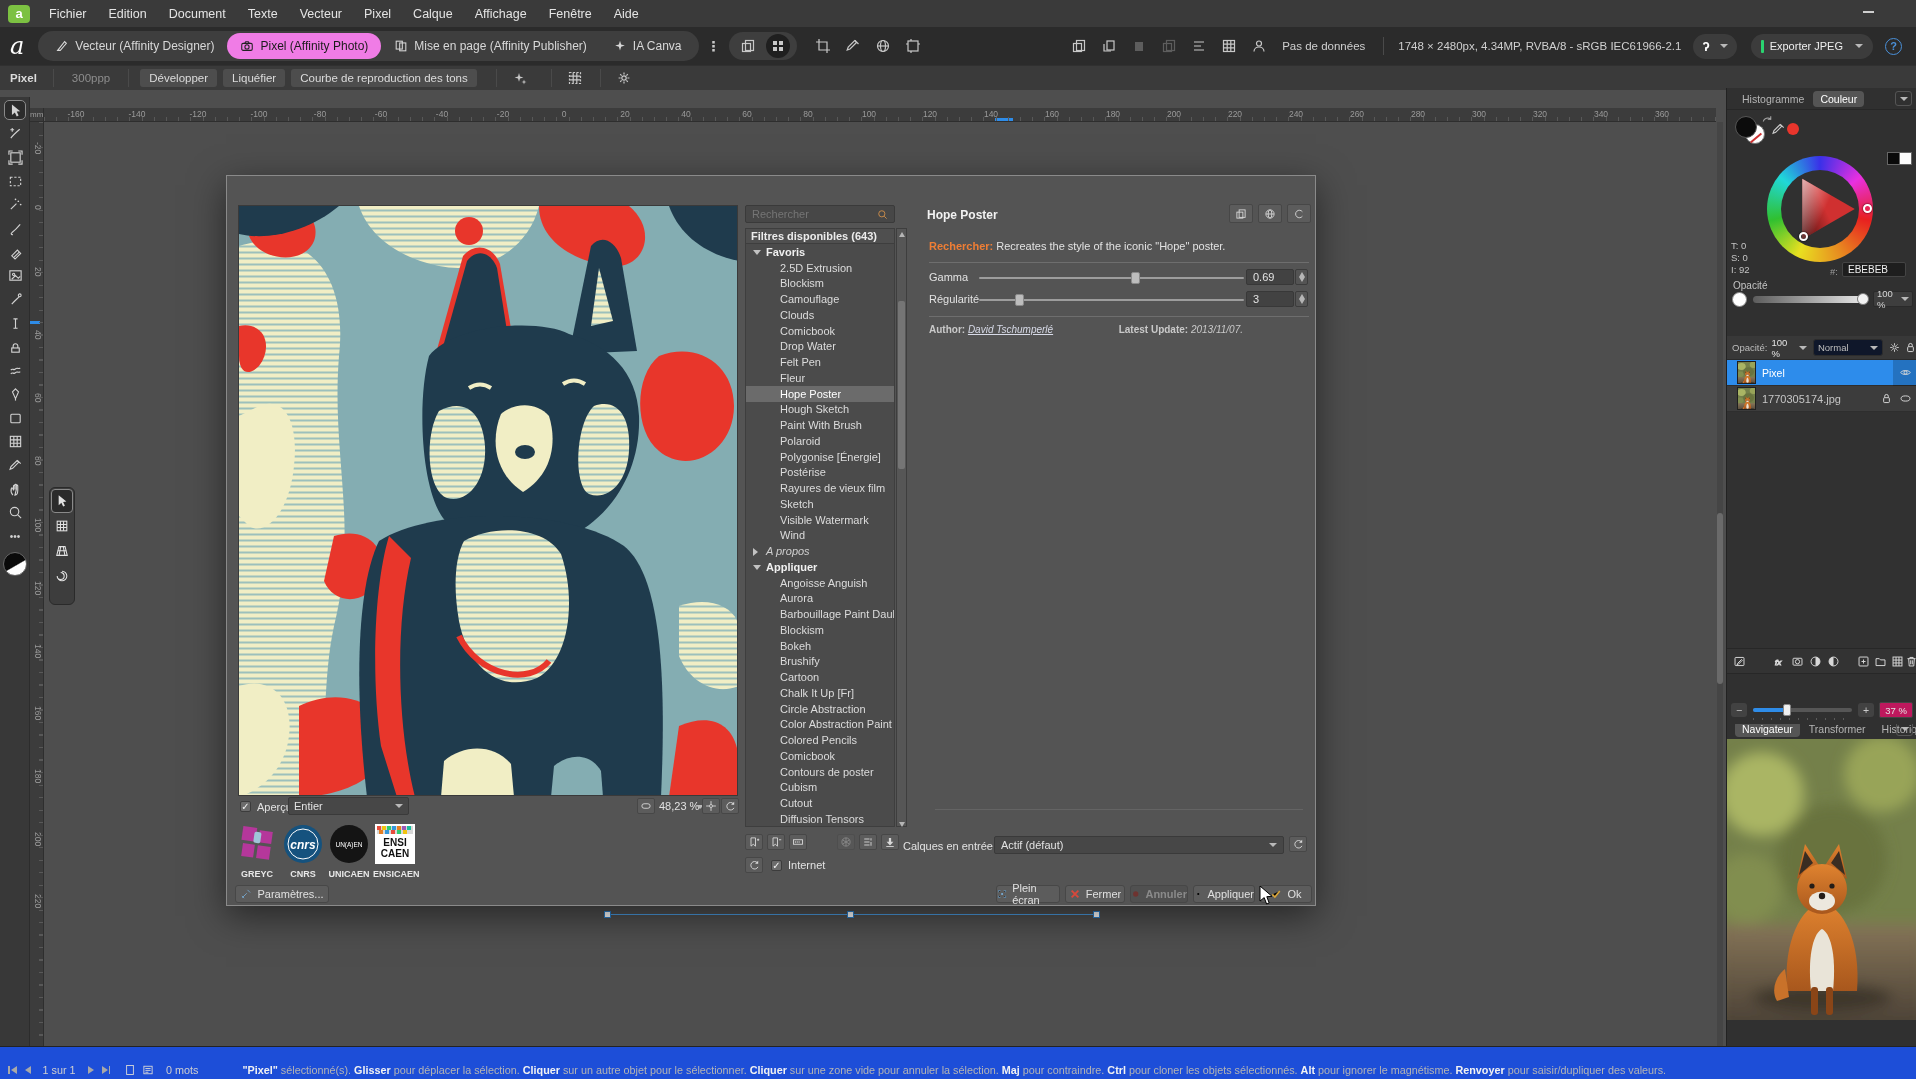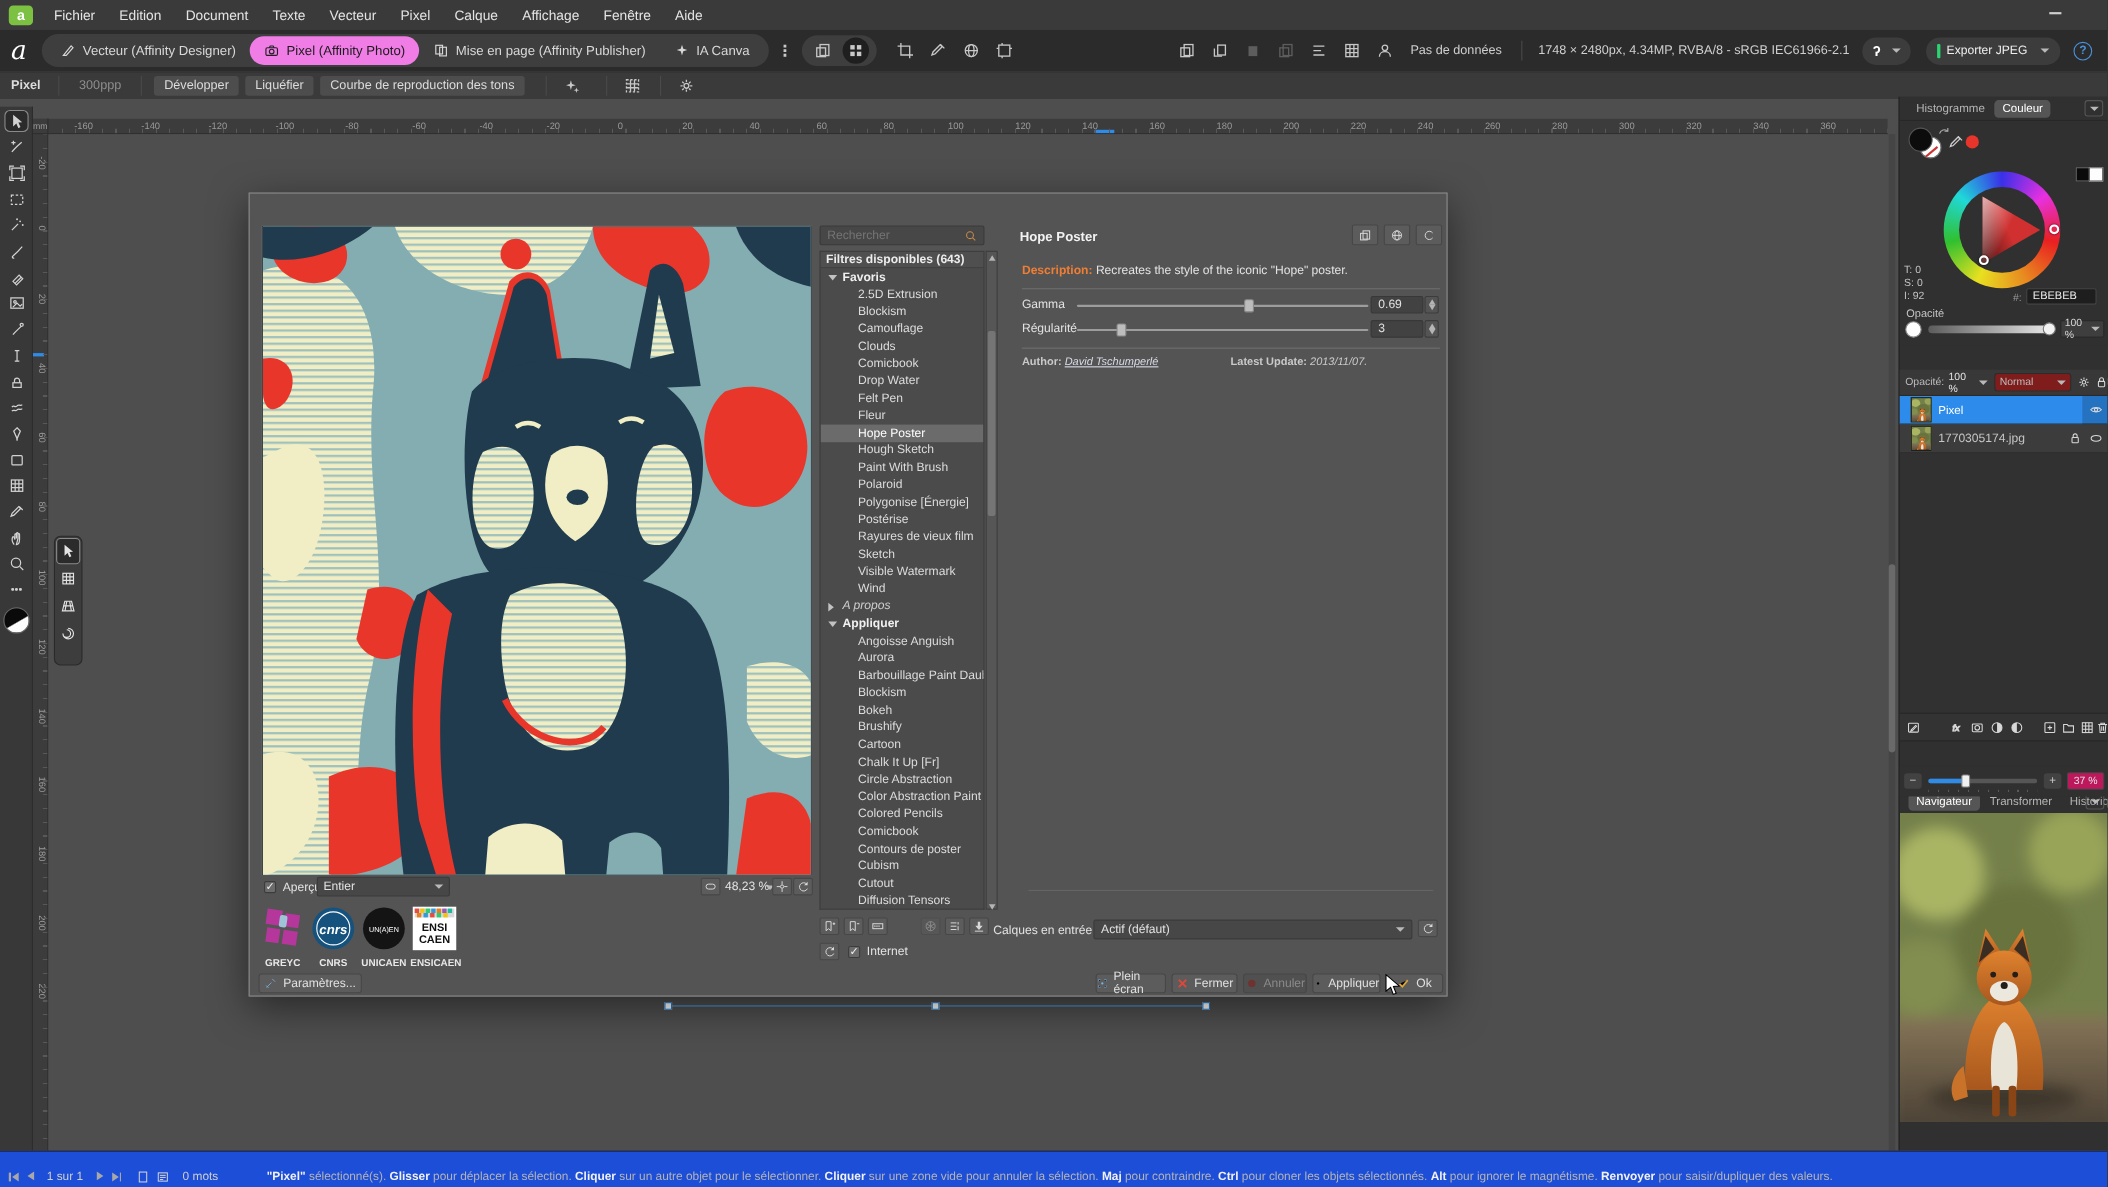--- a/index.html
+++ b/index.html
@@ -874,21 +874,21 @@
           <path d="M2.8 8 h10.4" stroke="#7ab3e0"></path>
         </svg>
       </span>
     <span class="sq-btn abs" style="left:1060px;top:28px;width:24px;height:19px;">
         <svg viewBox="0 0 16 16">
           <path d="M12.5 5 a5 5 0 1 0 0 6" stroke="#e0583a" stroke-width="2"></path>
         </svg>
       </span>
 
     <div class="abs" style="left:702px;top:64px;width:380px;">
-      <span class="orange">Description:</span>
+      <span class="orange">Rechercher:</span>
       <span>Recreates the style of the iconic "Hope" poster.</span>
     </div>
     <div class="hr" style="left:702px;top:86px;width:380px;"></div>
 
     <span class="abs" style="left:702px;top:95px;">Gamma</span>
     <div class="slider-track" style="left:752px;top:101px;width:265px;">
       <div class="slider-handle" style="left:152px;"></div>
     </div>
     <div class="spin" style="left:1019px;top:93px;">
         <span>0.69</span>
@@ -939,21 +939,21 @@
           <circle cx="8" cy="8" r="1.6" fill="#7ab3e0" stroke="none"></circle>
         </svg>
       <span>Plein écran</span>
     </div>
     <div class="g-btn abs" style="left:838px;top:709px;width:60px;height:18px;">
       <svg viewBox="0 0 16 16">
           <path d="M3.5 3.5 L12.5 12.5 M12.5 3.5 L3.5 12.5" stroke="#d9483b" stroke-width="2.4"></path>
         </svg>
       <span>Fermer</span>
     </div>
-    <div class="g-btn disabled abs" style="left:903px;top:709px;width:58px;height:18px;">
+    <div class="g-btn disabled abs" style="left:903px;top:709px;width:58px;height:18px;font-weight:bold;">
       <svg viewBox="0 0 16 16">
           <circle cx="8" cy="8" r="4.5" fill="#6e3330" stroke="none"></circle>
         </svg>
       <span>Annuler</span>
     </div>
     <div class="g-btn abs" style="left:966px;top:709px;width:62px;height:18px;">
       <svg viewBox="0 0 16 16">
           <circle cx="8" cy="8" r="2"></circle>
           <path d="M8 2.8 v2 M8 11.2 v2 M2.8 8 h2 M11.2 8 h2 M4.3 4.3 l1.4 1.4 M10.3 10.3 l1.4 1.4 M11.7 4.3 l-1.4 1.4 M5.7 10.3 l-1.4 1.4"></path>
         </svg>
@@ -1026,21 +1026,21 @@
       <span class="ptab">Stock</span>
       <span class="chevbox">
           <span class="chev" style="margin:0;"></span>
         </span>
     </div>
 
     <div class="abs row" style="left:0;top:248px;width:190px;height:24px;background:#383838;border-bottom:1px solid #2a2a2a;padding-left:5px;font-size:9.5px;color:#bdbdbd;">
       <span>Opacité:</span>
       <span style="margin-left:4px;color:#e4e4e4;">100 %</span>
       <span class="chev" style="margin-left:3px;"></span>
-      <span class="row" style="margin-left:6px;width:76px;height:17px;background:#7f1d1d;border:1px solid #2c2c2c;border-radius:3px;padding:0 4px;justify-content:space-between;">
+      <span class="row" style="margin-left:6px;width:76px;height:17px;background:#0f172a;border:1px solid #2c2c2c;border-radius:3px;padding:0 4px;justify-content:space-between;">
         <span>Normal</span>
           <span class="chev" style="margin:0;"></span>
       </span>
       <span class="icn" style="margin-left:5px;">
           <svg viewBox="0 0 16 16">
             <circle cx="8" cy="8" r="2"></circle>
             <path d="M8 2.8 v2 M8 11.2 v2 M2.8 8 h2 M11.2 8 h2 M4.3 4.3 l1.4 1.4 M10.3 10.3 l1.4 1.4 M11.7 4.3 l-1.4 1.4 M5.7 10.3 l-1.4 1.4"></path>
           </svg>
         </span>
       <span class="icn" style="margin-left:3px;">

